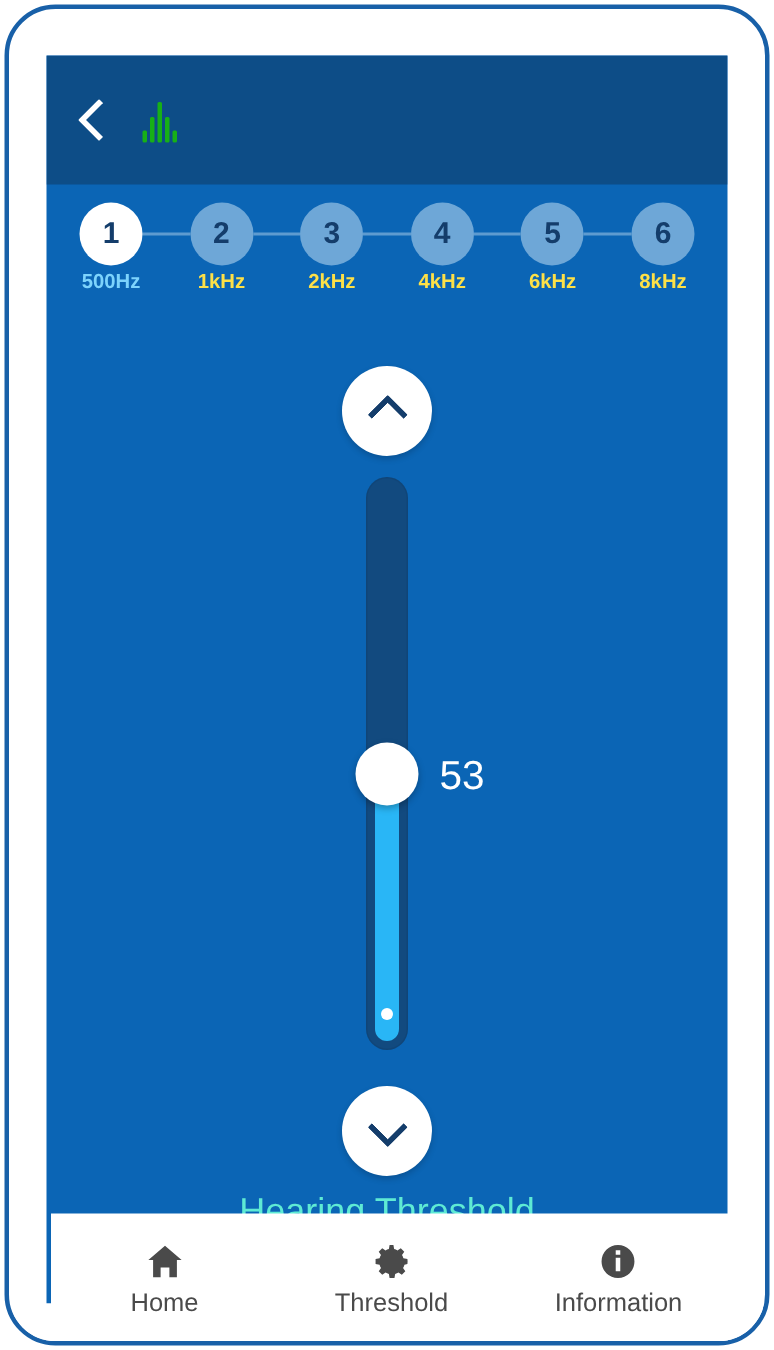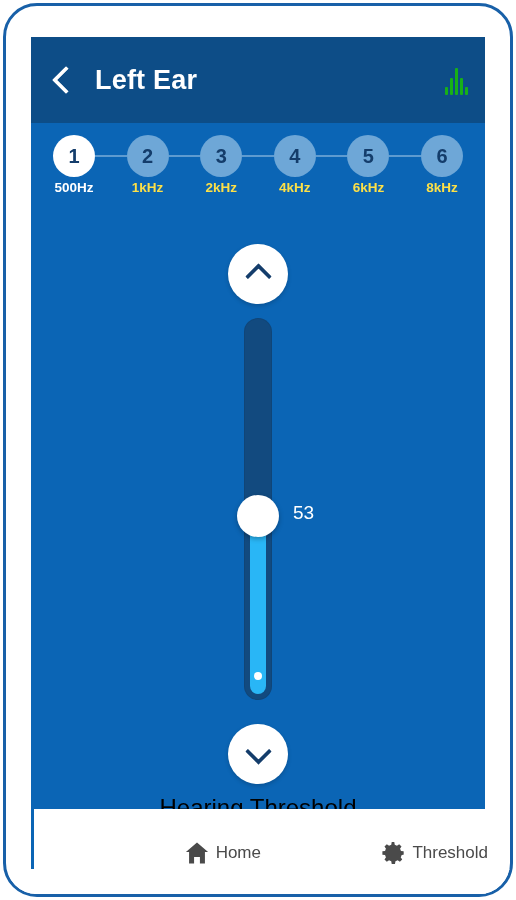--- a/index.html
+++ b/index.html
@@ -145,21 +145,21 @@
     color: #143d6b;
   }
   .step .freq {
     margin-top: 3px;
     font-size: 13.5px;
     font-weight: bold;
     color: #fde047;
     white-space: nowrap;
   }
   .step.active .freq {
-    color: #ffffff;
+    color: #7dd3fc;
   }
   .connector {
     position: absolute;
     top: 32px;
     height: 2px;
     background: #5e9bd0;
   }
 
   
   .slider-area {
@@ -226,30 +226,30 @@
     width: 42px;
     height: 42px;
     border-radius: 50%;
     background: #ffffff;
     box-shadow: 0 2px 5px rgba(0,0,0,0.28);
   }
   .value-label {
     position: absolute;
     left: 262px;
     color: #ffffff;
-    font-size: 19px;
+    font-size: 27px;
     font-weight: normal;
   }
   .threshold-label {
     position: absolute;
     left: 0;
     top: 595px;
     width: 454px;
     text-align: center;
-    color: #000000;
+    color: #5eead4;
     font-size: 24px;
   }
 
   
   .bottom-nav {
     position: absolute;
     left: 3px;
     top: 863px;
     width: 504px;
     height: 28px;
@@ -261,23 +261,23 @@
     top: -60px;
     width: 454px;
     height: 88px;
     background: #ffffff;
     display: flex;
     align-items: center;
   }
   .nav-item {
     flex: 1;
     display: flex;
-    flex-direction: row;
-    align-items: center;
-    justify-content: flex-end;
+    flex-direction: column;
+    align-items: center;
+    justify-content: flex-start;
     gap: 4px;
   }
   .nav-label {
     font-size: 17px;
     color: #4a4a4a;
   }
   .nav-item.active .nav-label {
     color: #14508f;
     font-weight: bold;
   }
@@ -294,21 +294,20 @@
 <body>
 
 <div class="phone-frame">
 
   <div class="screen">
 
     <div class="header">
       <div class="back-btn">
         <div class="back-chevron"></div>
       </div>
-      <div class="header-title">Left Ear</div>
       <div class="wave-icon">
         <i></i>
           <i></i>
           <i></i>
           <i></i>
           <i></i>
       </div>
     </div>
 
     <div class="steps">
@@ -376,16 +375,22 @@
               <path fill="#4a4a4a" d="M12 3 2.5 11.2h2.7V21h4.3v-5.6h5V21h4.3v-9.8h2.7z"></path>
             </svg></div>
           <div class="nav-label">Home</div>
         </div>
         <div class="nav-item">
           <div class="nav-ico"><svg viewBox="0 0 24 24" width="30" height="28">
               <path fill="#4a4a4a" d="M12 8.2a3.8 3.8 0 1 0 0 7.6 3.8 3.8 0 0 0 0-7.6zm9.1 5.2.1-1.4-.1-1.4-2.3-.4a6.9 6.9 0 0 0-.8-1.9l1.3-1.9-2-2-1.9 1.3a6.9 6.9 0 0 0-1.9-.8l-.4-2.3H10.9l-.4 2.3c-.7.2-1.3.4-1.9.8L6.7 4.4l-2 2L6 8.3c-.4.6-.6 1.2-.8 1.9l-2.3.4v2.8l2.3.4c.2.7.4 1.3.8 1.9l-1.3 1.9 2 2 1.9-1.3c.6.4 1.2.6 1.9.8l.4 2.3h2.8l.4-2.3c.7-.2 1.3-.4 1.9-.8l1.9 1.3 2-2-1.3-1.9c.4-.6.6-1.2.8-1.9z"></path>
             </svg></div>
           <div class="nav-label">Threshold</div>
         </div>
+        <div class="nav-item">
+          <div class="nav-ico"><svg viewBox="0 0 24 24" width="30" height="28">
+              <path fill="#4a4a4a" d="M12 2.6a9.4 9.4 0 1 0 0 18.8 9.4 9.4 0 0 0 0-18.8zm1.3 15h-2.6v-7.8h2.6zm0-9.5h-2.6V5.5h2.6z"></path>
+            </svg></div>
+          <div class="nav-label">Information</div>
+        </div>
       </div>
   </div>
 
 </div>
 
 </body></html>

